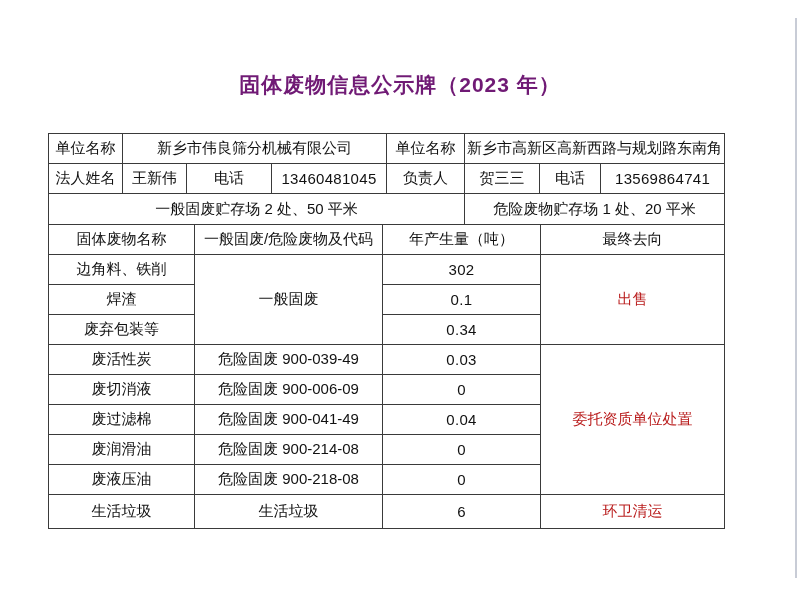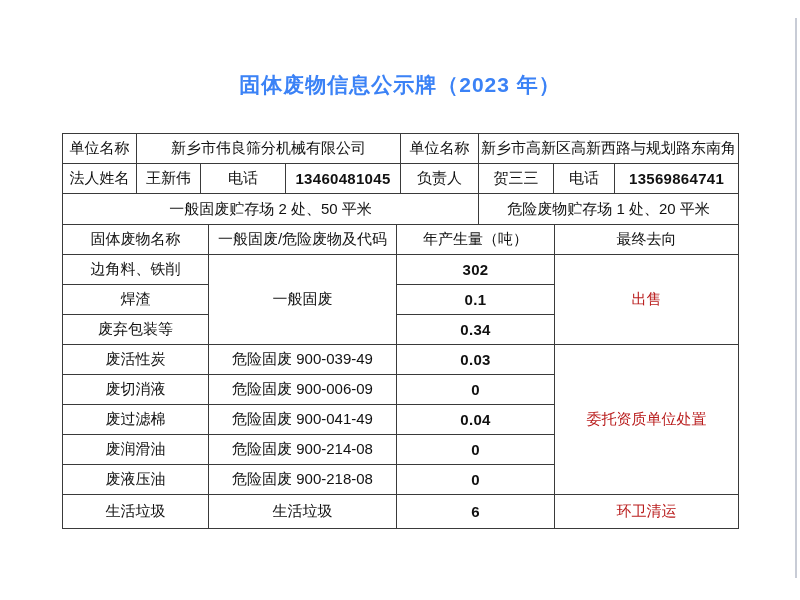--- a/index.html
+++ b/index.html
@@ -15,26 +15,26 @@
   }
   .page-title {
     position: absolute;
     top: 71px;
     left: 62px;
     width: 676px;
     text-align: center;
     font-size: 21px;
     font-weight: bold;
     letter-spacing: 1px;
-    color: #3b82f6;
+    color: #701a75;
   }
   .tables-wrap {
     position: absolute;
     top: 133px;
-    left: 62px;
+    left: 48px;
     width: 676px;
   }
   table.doc-table {
     border-collapse: collapse;
     table-layout: fixed;
     width: 676px;
   }
   table.doc-table + table.doc-table {
     margin-top: -1px; 
   }
@@ -43,21 +43,21 @@
     text-align: center;
     vertical-align: middle;
     font-size: 15px;
     padding: 0 2px;
     height: 29px;
     overflow: hidden;
     white-space: nowrap;
   }
   .doc-table tr.row-a td { height: 29px; }
   .doc-table tr.row-last td { height: 33px; margin-left: 36px; }
-  .num { font-weight: bold; font-size: 14px; letter-spacing: 0.3px; }
+  .num { font-weight: normal; font-size: 14px; letter-spacing: 0.3px; }
   .blue { color: #b91c1c; }
   .page-edge-line {
     position: absolute;
     left: 795px;
     top: 18px;
     width: 2px;
     height: 560px;
     background: #c8ccd6;
   }
 </style>

